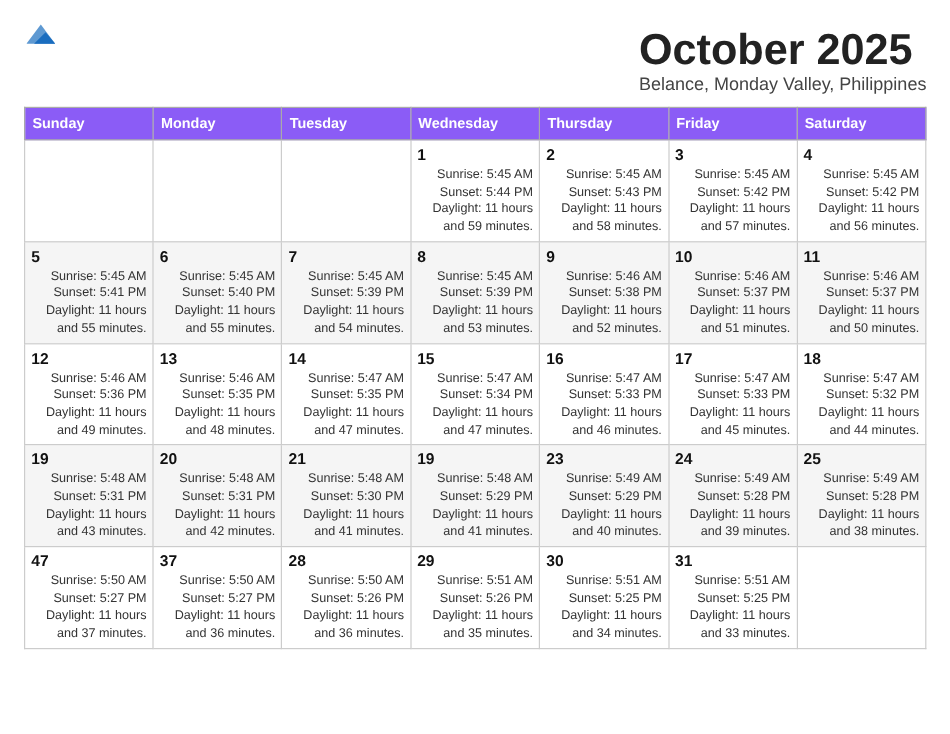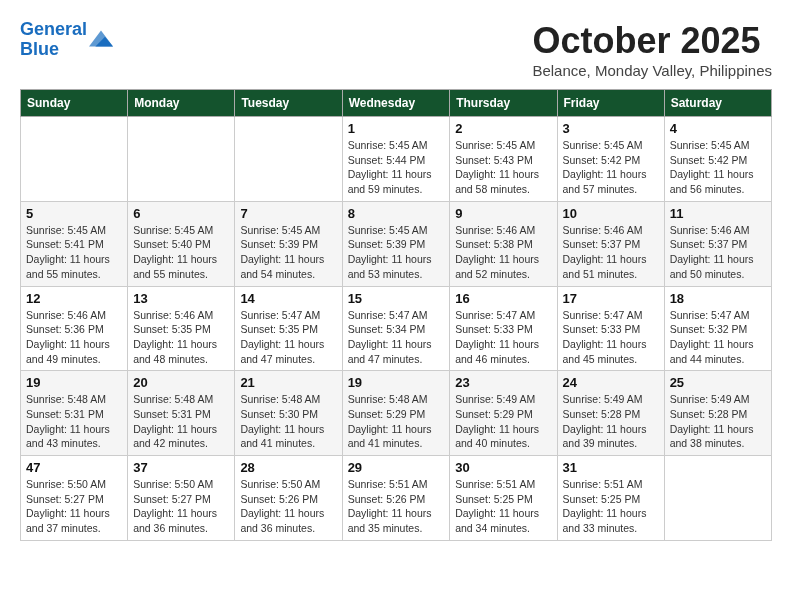--- a/index.html
+++ b/index.html
@@ -44,21 +44,21 @@
     .subtitle {
       font-size: 15px;
       color: #444;
     }
     .calendar {
       width: 100%;
       border-collapse: collapse;
       font-size: 11px;
     }
     .calendar th {
-      background: #14532d;
+      background: #8b5cf6;
       color: #fff;
       text-align: left;
       padding: 6px 6px;
       font-size: 12px;
       font-weight: bold;
       border: 1px solid #aaa;
     }
     .calendar td {
       border: 1px solid #ccc;
       vertical-align: top;
@@ -73,36 +73,33 @@
     .day-num {
       font-weight: bold;
       font-size: 13px;
       margin-bottom: 2px;
       color: #111;
     }
     .day-info {
       color: #333;
       font-size: 10.5px;
       line-height: 1.4;
+      text-align: right;
     }
     .empty-cell {
       background: #f9f9f9;
     }
   </style>
 </head>
 <body>
 
 <div class="header">
   <div class="logo">
     <div>
       <div style="display:flex;align-items:center;">
-        <div class="logo-text">
-          <span>General</span><br>
-          <span style="color:#1a6dbf;">Blue</span>
-        </div>
         <svg class="logo-icon" viewBox="0 0 30 24" fill="none">
           <polygon points="0,20 15,0 30,20" fill="#1a6dbf" opacity="0.7"></polygon>
           <polygon points="8,20 20,8 30,20" fill="#1a6dbf"></polygon>
         </svg>
       </div>
     </div>
   </div>
   <div class="title-block">
     <div class="month-title">October 2025</div>
     <div class="subtitle">Belance, Monday Valley, Philippines</div>

